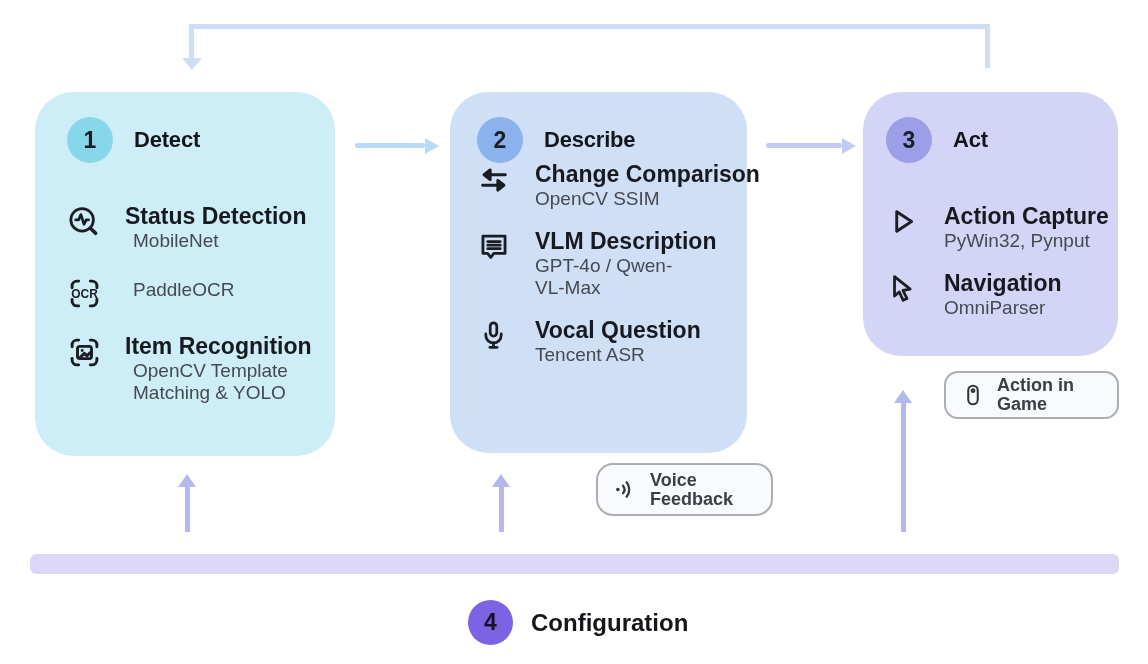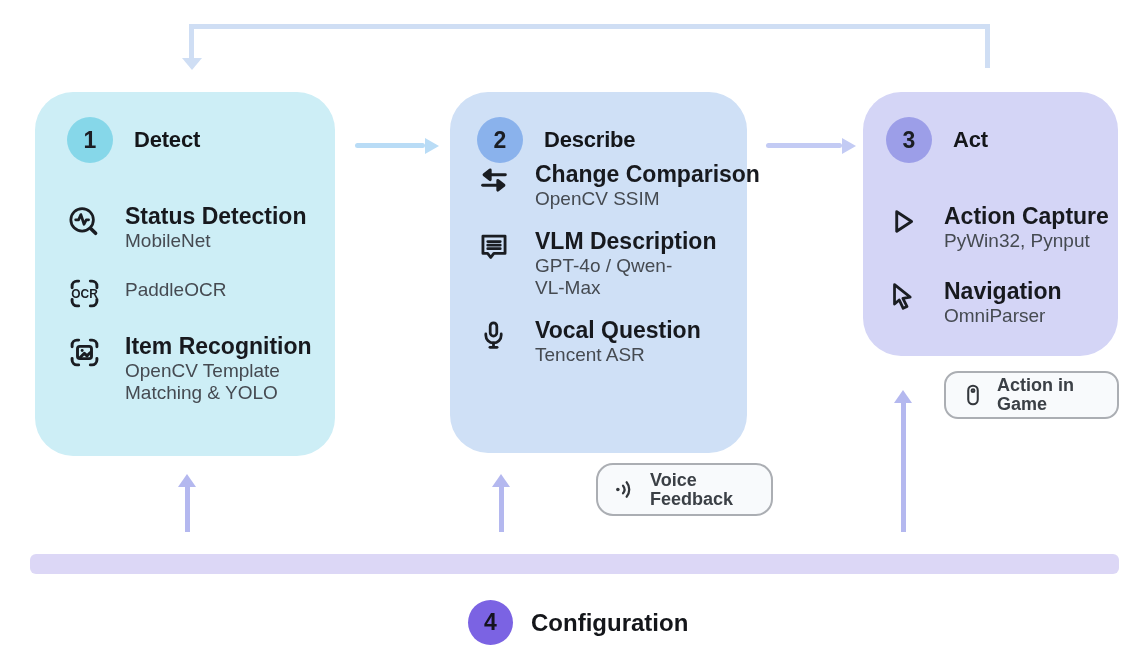--- a/index.html
+++ b/index.html
@@ -37,27 +37,27 @@
   .step-header{display:flex;align-items:center;}
   .num{width:46px;height:46px;border-radius:50%;display:flex;align-items:center;justify-content:center;
     font-size:23px;font-weight:700;color:#1b1e24;}
   .num1{background:#86d7e9;}
   .num2{background:#8ab2ec;}
   .num3{background:#9c9ee8;}
   .step-title{margin:0 0 0 21px;font-size:22px;font-weight:700;color:#14161a;letter-spacing:-0.2px;}
   .items{display:flex;flex-direction:column;}
   .step1 .items{margin-top:42px;gap:24px;}
   .step2 .items{gap:20px;}
-  .step3 .items{margin-top:42px;gap:28px;justify-content:flex-end;}
+  .step3 .items{margin-top:42px;gap:20px;justify-content:flex-end;}
   .item{display:flex;align-items:flex-start;}
   .item .ic{flex:0 0 40px;width:40px;display:flex;justify-content:flex-start;}
   .item .txt{margin-left:18px;}
   .item .t{font-size:23px;font-weight:700;color:#17191e;line-height:22px;white-space:nowrap;}
   .item .s{font-size:19px;font-weight:400;color:#454a51;line-height:22px;margin-top:3px;}
-  .step1 .s{max-width:178px;}
+  .step1 .s{max-width:178px;margin-left:8px;}
   .step2 .s{max-width:165px;}
   .step3 .s{max-width:160px;white-space:nowrap;}
   
   .pill{position:absolute;box-sizing:border-box;background:#f8fafc;border:2px solid #abaeb3;
     display:flex;align-items:center;padding:0 14px;gap:11px;font-weight:bold;}
   .pill-voice{left:596px;top:463px;width:177px;height:53px;border-radius:17px;}
   .pill-action{left:944px;top:371px;width:175px;height:48px;border-radius:14px;}
   .pill .plabel{font-size:18px;line-height:19px;color:#3b4046;max-width:92px;}
   
   .config-bar{position:absolute;left:30px;top:554px;width:1089px;height:20px;border-radius:6px;background:#dcd7f6;}

